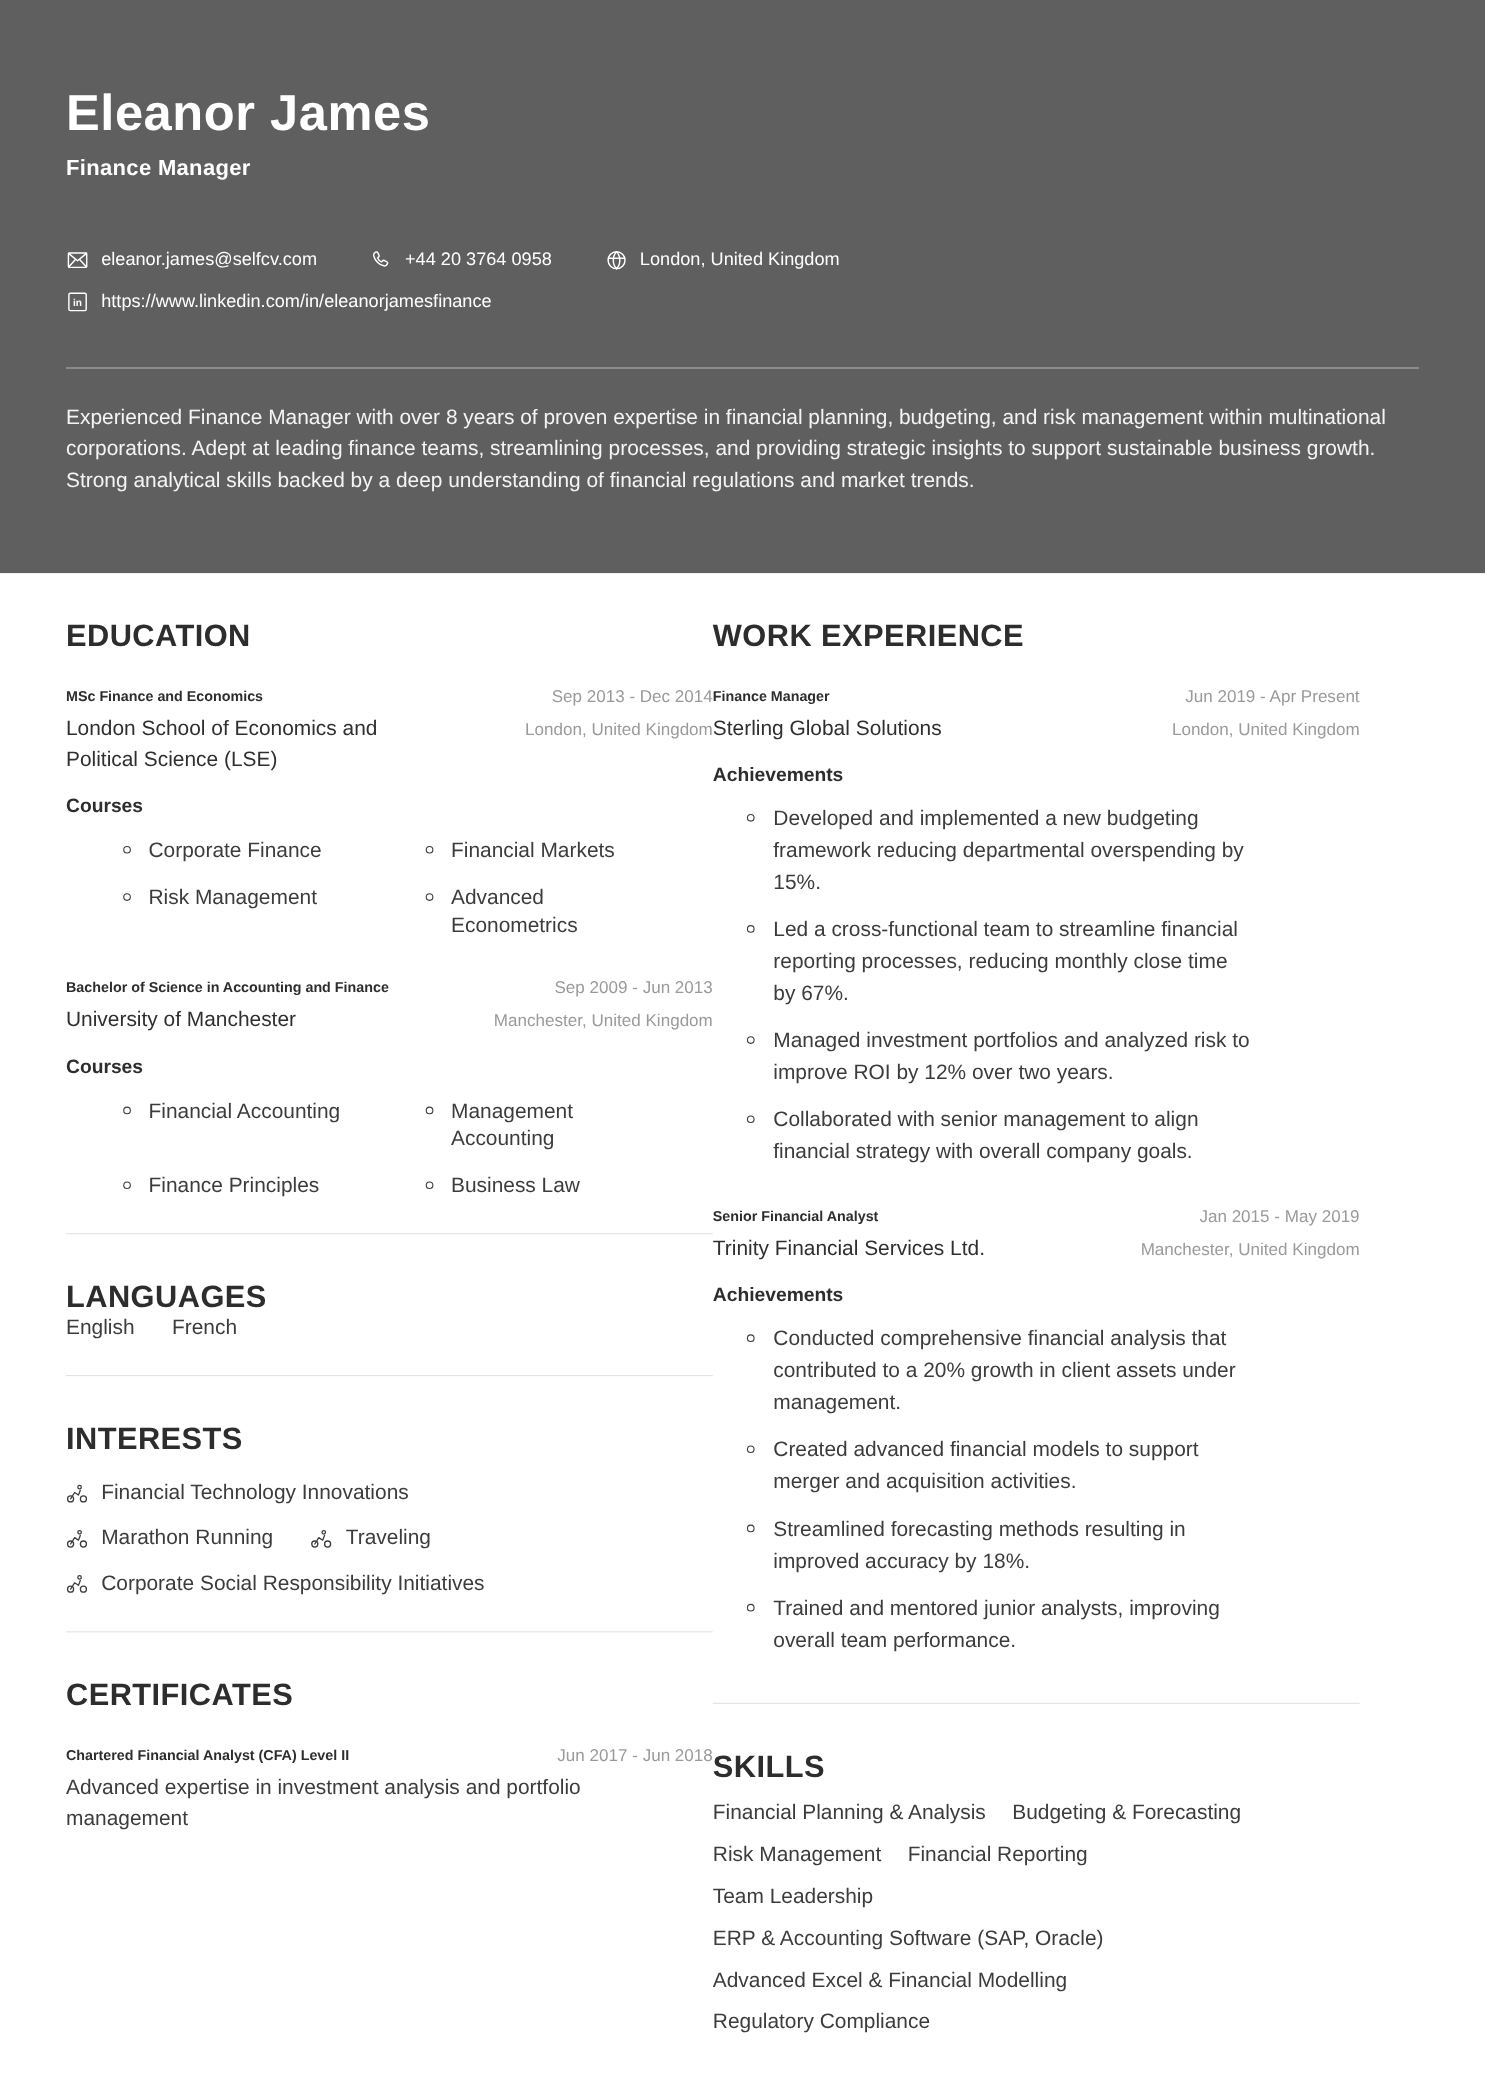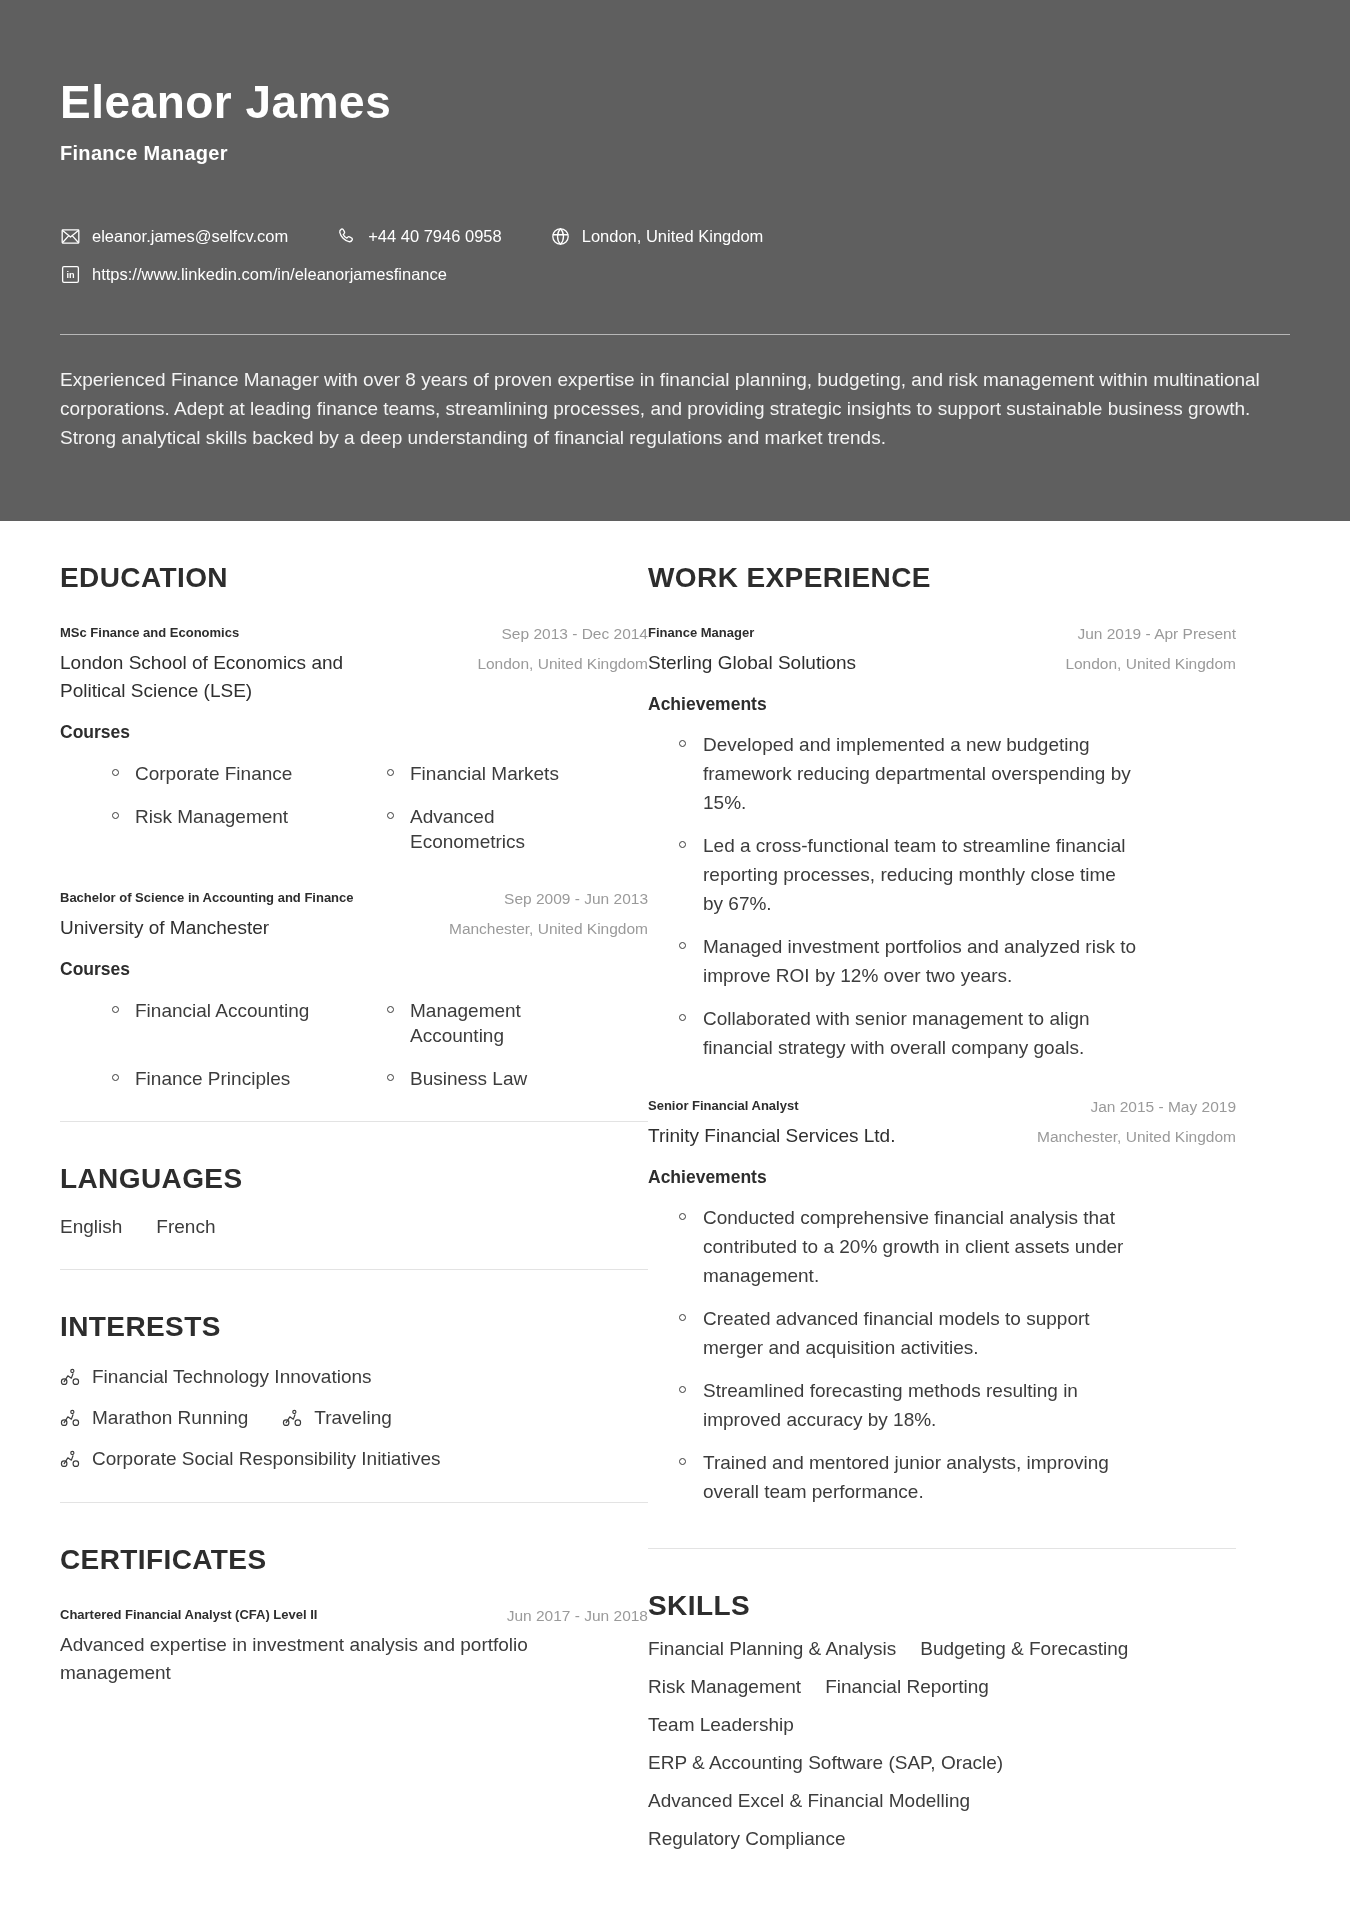--- a/index.html
+++ b/index.html
@@ -46,21 +46,21 @@
   
   .dot { width:7px; height:7px; border:1.5px solid #3c3c3c; border-radius:50%; flex:none; margin-top:8px; }
   .bullet-item { display:flex; align-items:flex-start; }
   .bullet-text { margin-left:16px; font-size:19px; line-height:25px; color:#3c3c3c; }
   .courses { display:grid; grid-template-columns:275px 213px; row-gap:18px; margin:17px 0 0 52px; }
   .ach-list { margin-top:4px; }
   .ach-item { margin-top:14px; padding-left:31px; }
   .ach-item .bullet-text { max-width:437px; line-height:29px; margin-left:17px; }
   .ach-item .dot { margin-top:10px; }
   
-  .inline-list { display:flex; gap:34px; margin-top:19px; font-size:19px; color:#3c3c3c; line-height:24px; }
+  .inline-list { display:flex; gap:34px; font-size:19px; color:#3c3c3c; line-height:24px; }
   .interest-row { display:flex; gap:34px; margin-top:15px; }
   .interest { display:flex; align-items:center; gap:12px; font-size:19px; color:#3c3c3c; line-height:26px; }
   .interest .icon { width:20px; height:20px; }
   .interest .icon path, .interest .icon circle { stroke:#3c3c3c; stroke-width:1.4; }
   .skill-rows { margin-top:12px; }
   .skill-row { display:flex; gap:24px; margin-top:10px; font-size:19px; color:#3c3c3c; line-height:28px; }
 </style>
 </head>
 <body>
 
@@ -77,21 +77,21 @@
           <path d="M3 5.2 L12 12.6 L21 5.2"></path>
           <path d="M3 18.8 L9.6 11.6"></path>
           <path d="M21 18.8 L14.4 11.6"></path>
         </svg>
         <span>eleanor.james@selfcv.com</span>
       </div>
       <div class="contact-item">
         <svg class="icon" viewBox="0 0 24 24">
           <path d="M6.2 3.6c.9-.5 2 0 2.4.9l1.1 2.2c.3.7.2 1.5-.4 2l-1 1c.6 1.5 2.6 3.5 4.1 4.1l1-1c.5-.6 1.3-.7 2-.4l2.2 1.1c.9.4 1.4 1.5.9 2.4-.7 1.4-2.2 2.3-3.7 2-4.9-1.1-9.4-5.6-10.5-10.5-.3-1.5.6-3 1.9-3.8z"></path>
         </svg>
-        <span>+44 40 7946 0958</span>
+        <span>+44 20 3764 0958</span>
       </div>
       <div class="contact-item">
         <svg class="icon" viewBox="0 0 24 24">
           <circle cx="12" cy="12" r="8.8"></circle>
           <path d="M12 3.2 c-4.5 4.5 -4.5 13.1 0 17.6"></path>
           <path d="M12 3.2 c4.5 4.5 4.5 13.1 0 17.6"></path>
           <path d="M3.6 10 h16.8"></path>
         </svg>
         <span>London, United Kingdom</span>
       </div>

